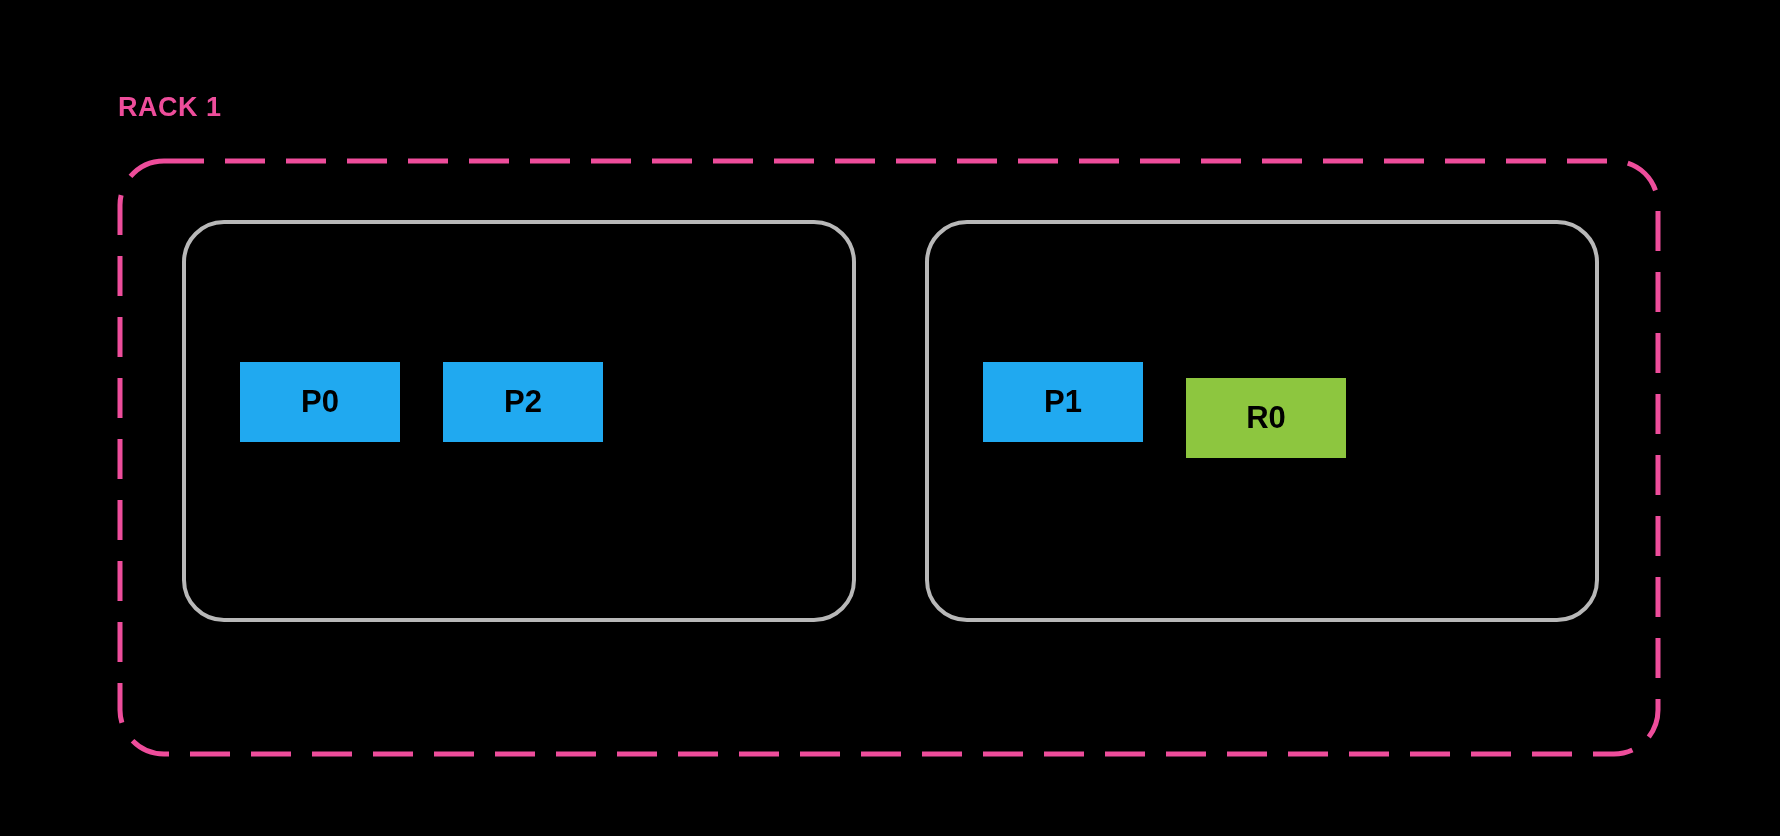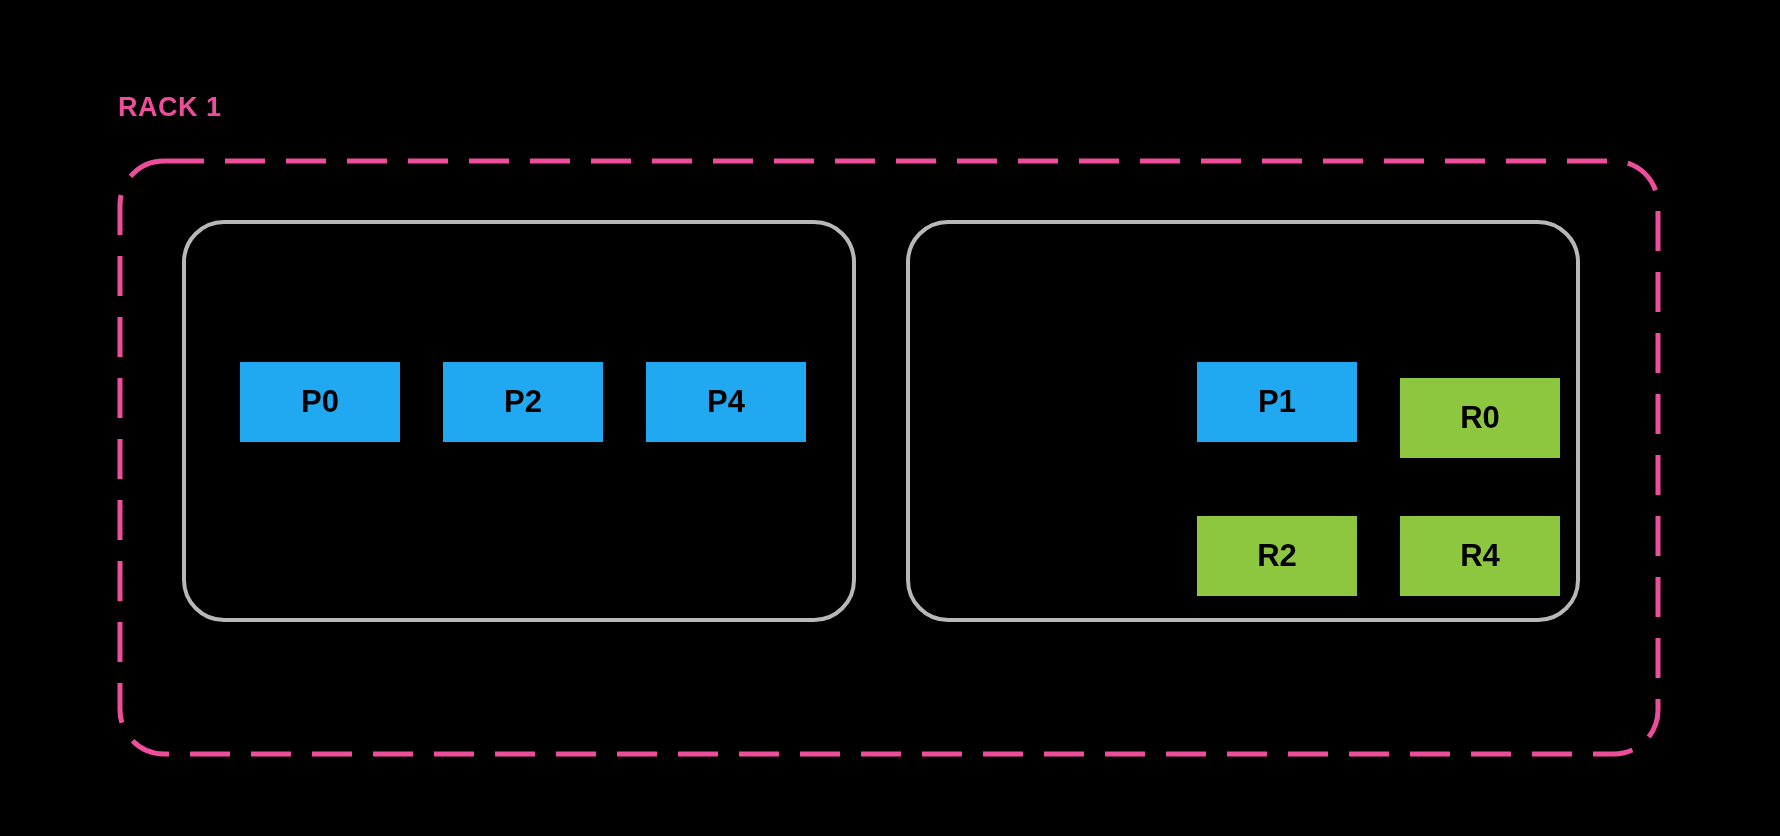--- a/index.html
+++ b/index.html
@@ -33,27 +33,27 @@
     height: 599px;
   }
   .node {
     position: absolute;
     top: 220px;
     width: 674px;
     height: 402px;
     box-sizing: border-box;
     border: 4px solid var(--node_border, #B8B8B8);
     border-radius: 42px;
-    padding: 138px 16px 0 54px;
+    padding: 138px 0 0 54px;
     display: flex;
     flex-direction: column;
     gap: 42px;
   }
   .node--left  { left: 182px; }
-  .node--right { left: 906px; align-items: flex-end; }
+  .node--right { left: 925px; }
   .slot-row {
     display: flex;
     gap: 43px;
   }
   .slot {
     width: 160px;
     height: 80px;
     display: flex;
     align-items: center;
     justify-content: center;
@@ -72,30 +72,25 @@
   <div class="rack-label">RACK 1</div>
 
   <svg class="rack-border" viewBox="0 0 1544 599" width="1544" height="599" aria-hidden="true">
     <rect x="3" y="3" width="1538" height="593" rx="44" fill="none" stroke-width="5" stroke-dasharray="40 21" style="stroke: var(--rack_pink, #EE4D9B)"></rect>
   </svg>
 
   <div class="node node--left">
     <div class="slot-row">
       <div class="slot slot--primary">P0</div>
       <div class="slot slot--primary">P2</div>
-      <div class="slot slot--primary">P4</div>
     </div>
     <div class="slot-row">
     </div>
   </div>
 
   <div class="node node--right">
     <div class="slot-row">
       <div class="slot slot--primary">P1</div>
       <div class="slot slot--replica">R0</div>
     </div>
-    <div class="slot-row">
-      <div class="slot slot--replica">R2</div>
-      <div class="slot slot--replica">R4</div>
-    </div>
   </div>
 
 </div>
 
 </body></html>

